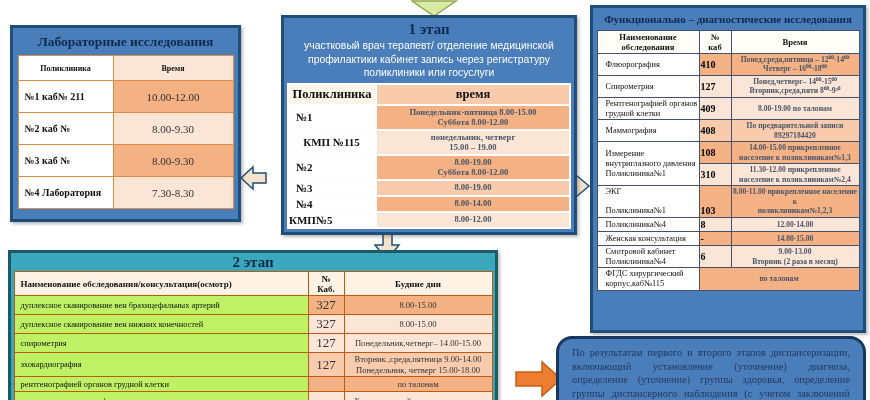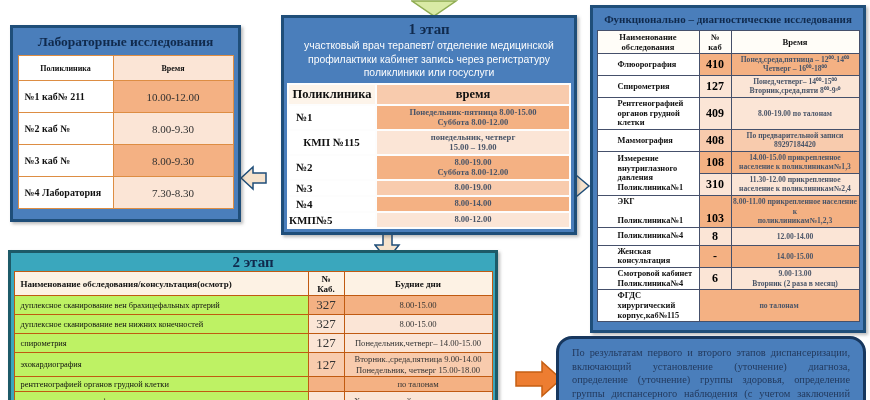--- a/index.html
+++ b/index.html
@@ -31,22 +31,22 @@
   #stage1-table .name.center{text-align:center;padding-left:0;}
   #stage1-table .name.right{padding-right:10px;padding-left:0;}
   #stage1-table .time{font-size:8.6px;font-weight:bold;color:#4a5568;text-align:center;line-height:1.2;}
   #stage1-table .h2{height:25px;} #stage1-table .h1{height:14px;}
   
   #func-box{left:590px;top:5px;width:276px;height:328px;}
   #func-box .box-title{font-size:11px;padding-top:5px;}
   #func-table{width:262px;margin-top:5px;}
   #func-table td{border:1px solid #45506b;}
   #func-table .hdr{font-size:8.6px;font-weight:bold;text-align:center;height:18px;background:#fffdf8;color:#111;}
-  #func-table .name{font-size:8.4px;font-weight:bold;background:#fff;padding-left:20px;line-height:1.15;color:#111;}
-  #func-table .kab{font-size:12px;font-weight:bold;text-align:center;}
+  #func-table .name{font-size:8.4px;font-weight:normal;background:#fff;padding-left:8px;line-height:1.15;color:#111;}
+  #func-table .kab{font-size:10px;font-weight:bold;text-align:left;}
   #func-table .time{font-size:7.6px;font-weight:bold;color:#4a5568;text-align:center;line-height:1.25;}
   
   #stage2-box{left:8px;top:250px;width:490px;height:170px;border:3px solid #1d5a68;background:#3aa7bd;}
   #stage2-box .box-title{font-size:15px;padding-top:1px;}
   #stage2-table{width:478px;}
   #stage2-table td{border:1px solid #c05a11;}
   #stage2-table .hdr{font-size:9px;font-weight:bold;background:#fdf2e4;text-align:center;height:24px;color:#111;}
   #stage2-table .hdr.left{text-align:left;padding-left:6px;}
   #stage2-table .name{font-size:8.4px;font-weight:normal;background:#bef264;padding-left:6px;color:#111;}
   #stage2-table .kab{font-size:13px;text-align:center;color:#333;}

